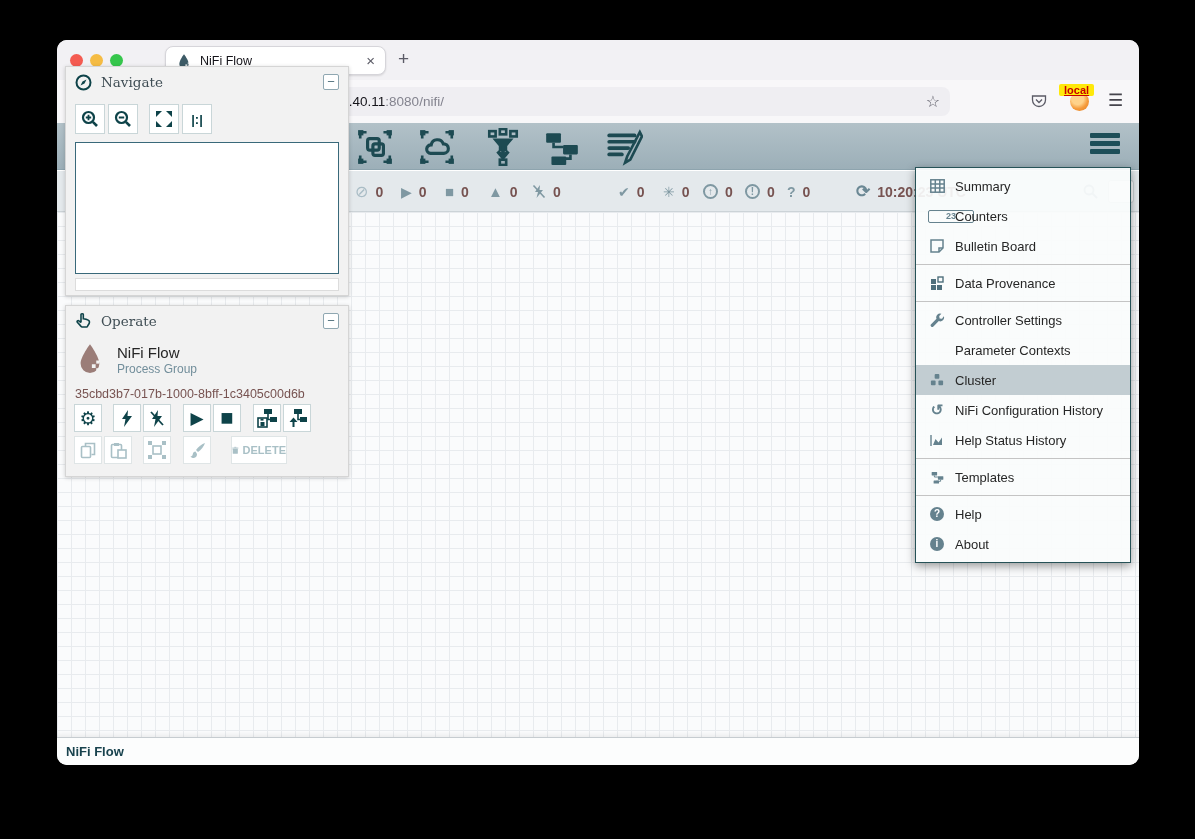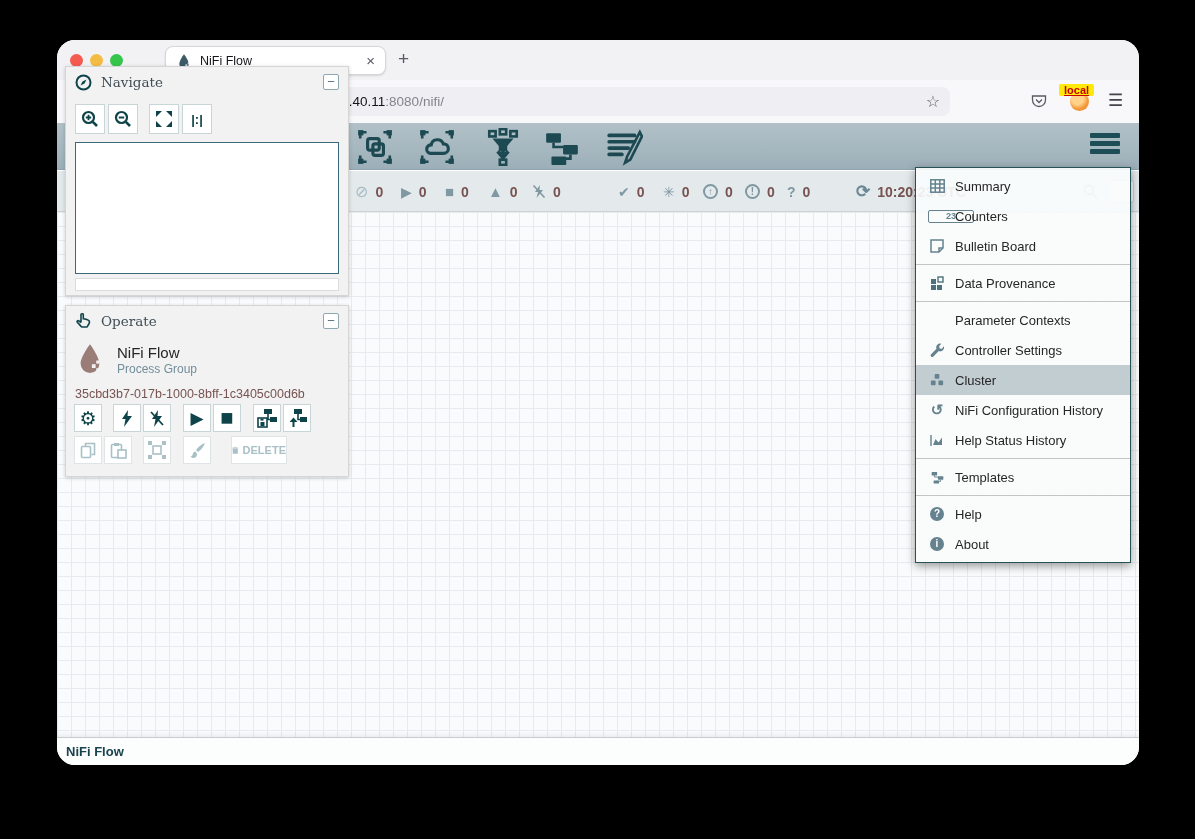--- a/index.html
+++ b/index.html
@@ -1,18 +1,18 @@
 <!DOCTYPE html>
 <html><head>
 <meta charset="utf-8">
 <style>
   html,body{margin:0;padding:0;background:#000;}
   *{box-sizing:border-box;font-family:"Liberation Sans",sans-serif;}
   #stage{position:relative;width:1195px;height:839px;background:#000;overflow:hidden;}
-  #window{position:absolute;left:57px;top:40px;width:1082px;height:725px;background:#fff;border-radius:18px;overflow:hidden;}
+  #window{position:absolute;left:57px;top:40px;width:1082px;height:725px;background:#fff;border-radius:10px;overflow:hidden;}
 
   
   .tabstrip{position:absolute;left:0;top:0;width:100%;height:40px;background:#f2f1f4;}
   .traffic{position:absolute;top:14px;width:13px;height:13px;border-radius:50%;}
   .t-red{left:13px;background:#f45b51;}
   .t-yellow{left:33px;background:#f5bc44;}
   .t-green{left:53px;background:#36c64c;}
   .tab{position:absolute;left:108px;top:6px;width:221px;height:29px;background:#fff;border:1px solid #d6d5da;border-radius:8px;box-shadow:0 1px 2px rgba(0,0,0,.12);display:flex;align-items:center;padding:0 10px;}
   .tab .fav{width:16px;height:16px;margin-right:8px;color:#3d5b66;}
   .tab .title{font-size:12.5px;color:#15141a;flex:1;}
@@ -534,30 +534,30 @@
               <rect x="1" y="9" width="5" height="5"></rect>
               <rect x="7" y="9" width="5" height="5"></rect>
               <rect x="1" y="3" width="5" height="5"></rect>
               <rect x="8" y="1" width="5" height="5" fill="none" stroke="currentColor" stroke-width="1.4"></rect>
             </svg>
           </span>
           <span class="mil">Data Provenance</span>
         </div>
     <div class="mdiv"></div>
     <div class="mi">
+          <span class="mic">
+            <svg width="15" height="15" viewBox="0 0 15 15" fill="currentColor">
+              <path d="M13.8 3.2a3.8 3.8 0 0 1-5 4.9L3.4 13.5a1.6 1.6 0 0 1-2.3-2.3L6.5 5.8a3.8 3.8 0 0 1 4.9-5L9.2 3l.4 2.4L12 5.8Z"></path>
+            </svg>
+          </span>
+          <span class="mil">Controller Settings</span>
+        </div>
+    <div class="mi">
           <span class="mic empty"></span>
           <span class="mil">Parameter Contexts</span>
-        </div>
-    <div class="mi">
-          <span class="mic">
-            <svg width="15" height="15" viewBox="0 0 15 15" fill="currentColor">
-              <path d="M13.8 3.2a3.8 3.8 0 0 1-5 4.9L3.4 13.5a1.6 1.6 0 0 1-2.3-2.3L6.5 5.8a3.8 3.8 0 0 1 4.9-5L9.2 3l.4 2.4L12 5.8Z"></path>
-            </svg>
-          </span>
-          <span class="mil">Controller Settings</span>
         </div>
     <div class="mi hl">
           <span class="mic">
             <svg width="16" height="15" viewBox="0 0 16 16" fill="currentColor">
               <rect x="5.5" y="1" width="5" height="5" rx="1"></rect>
               <rect x="1.5" y="8" width="5" height="5" rx="1"></rect>
               <rect x="9.5" y="8" width="5" height="5" rx="1"></rect>
             </svg>
           </span>
           <span class="mil">Cluster</span>

